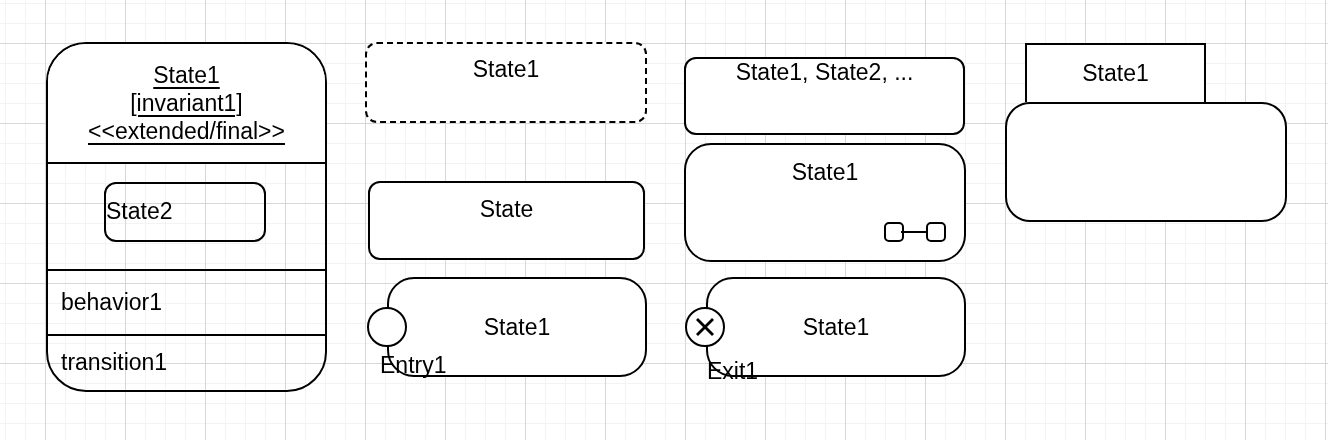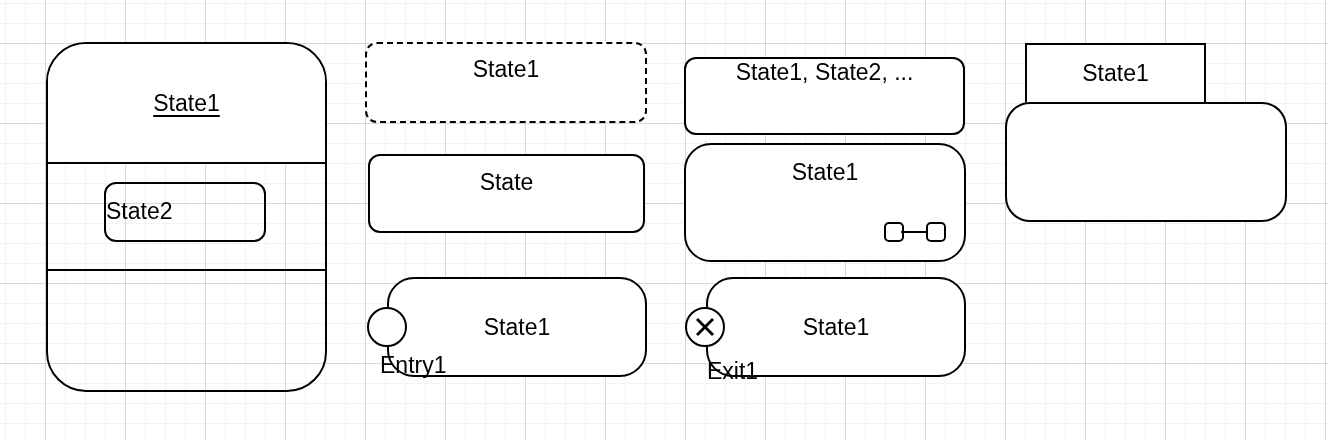--- a/index.html
+++ b/index.html
@@ -31,21 +31,21 @@
   .nested-state{position:absolute;left:56px;top:18px;width:162px;height:60px;border-radius:12px;
                 border:2.5px solid #000;box-sizing:border-box;background:transparent;
                 display:flex;align-items:center;}
   .comp-row{display:flex;align-items:center;padding-left:13px;box-sizing:border-box;}
   .row-behavior{height:65px;flex:none;border-bottom:2.5px solid #000;}
   .row-transition{flex:1;}
 
   
   .dashed-state{left:365px;top:42px;width:282px;height:81px;border-radius:12px;
                 border-style:dashed;padding-top:12px;}
-  .simple-state{left:368px;top:154px;width:277px;height:79px;border-radius:12px;padding-top:13px;}
+  .simple-state{left:368px;top:181px;width:277px;height:79px;border-radius:12px;padding-top:13px;}
   .entry-state{left:387px;top:277px;width:260px;height:100px;border-radius:27px;}
   .exit-state{left:706px;top:277px;width:260px;height:100px;border-radius:27px;}
 
   
   .multi-state{left:684px;top:43px;width:281px;height:78px;border-radius:12px;margin-top:14px;}
   .submachine-state{left:684px;top:143px;width:282px;height:119px;border-radius:27px;padding-top:14px;
                     justify-content:center;display:flex;}
   .sub-icon{position:absolute;right:18px;bottom:18px;width:62px;height:20px;}
   .sub-icon .sq{position:absolute;top:0;width:20px;height:20px;border:2.5px solid #000;
                 border-radius:5px;background:#fff;box-sizing:border-box;}
@@ -70,25 +70,33 @@
   .tab-body{left:1005px;top:102px;width:282px;height:120px;border-radius:25px;}
 </style>
 </head>
 <body>
 
 <div class="canvas">
 
   <div class="shape composite">
     <div class="comp-title">
       <div class="uline">State1</div>
+      <div class="uline">[invariant1]</div>
+      <div class="uline">&lt;&lt;extended/final&gt;&gt;</div>
     </div>
     <div class="comp-body">
       <div class="nested-state">
         <span>State2</span>
       </div>
+    </div>
+    <div class="comp-row row-behavior">
+      <span>behavior1</span>
+    </div>
+    <div class="comp-row row-transition">
+      <span>transition1</span>
     </div>
   </div>
 
   <div class="shape dashed-state label-top">
     <span>State1</span>
   </div>
 
   <div class="shape simple-state label-top">
     <span>State</span>
   </div>

